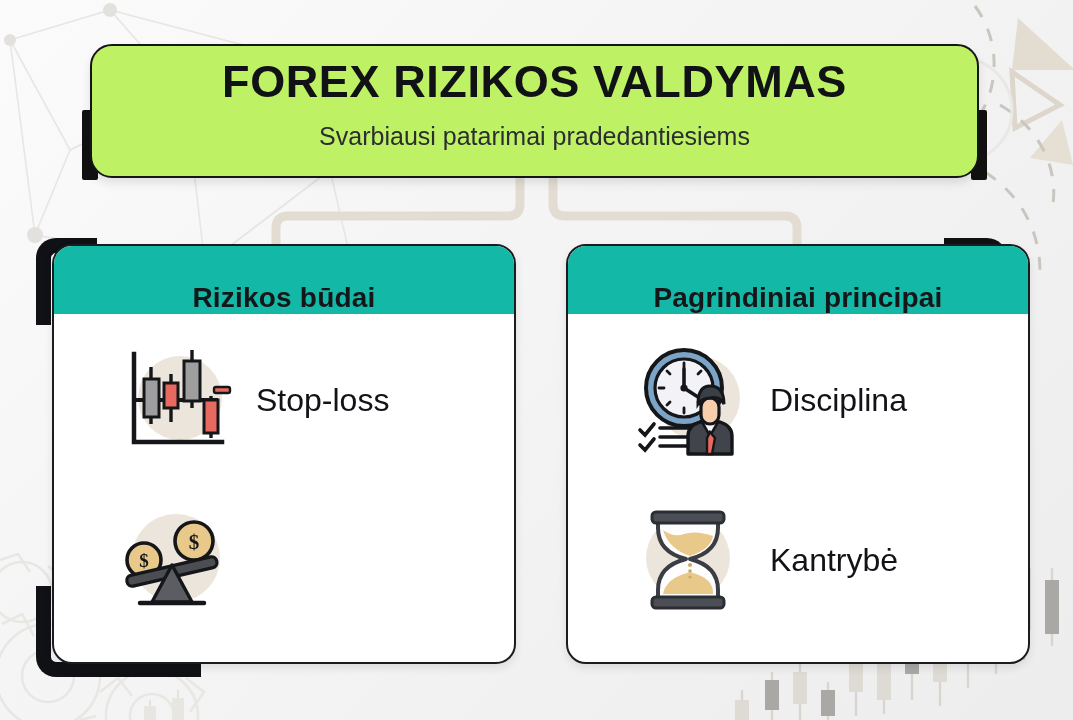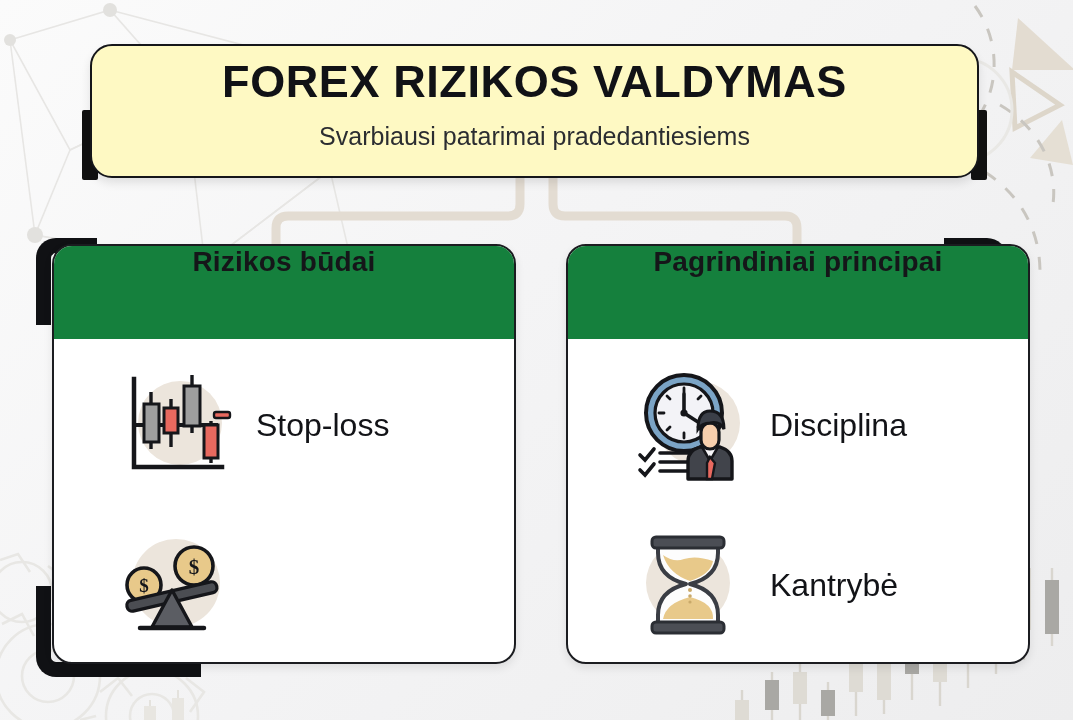--- a/index.html
+++ b/index.html
@@ -45,21 +45,21 @@
     right: -8px;
     top: 66px;
     width: 16px;
     height: 70px;
     background: #111111;
     border-radius: 2px;
   }
   .title-card {
     position: absolute;
     inset: 0;
-    background: #fef9c3;
+    background: #bef264;
     border: 2.5px solid #15161a;
     border-radius: 22px;
     box-shadow: 0 5px 10px rgba(0,0,0,0.10);
     display: flex;
     flex-direction: column;
     align-items: center;
     justify-content: center;
     z-index: 2;
   }
   .main-title {
@@ -99,24 +99,24 @@
     border: 2.5px solid #1b1c20;
     border-radius: 20px;
     overflow: hidden;
     box-shadow: 0 4px 10px rgba(0,0,0,0.09);
     z-index: 3;
   }
   .card-left  { left: 52px; }
   .card-right { left: 566px; }
 
   .card-header {
-    height: 93px;
-    background: #15803d;
+    height: 68px;
+    background: #14b8a6;
     display: flex;
-    align-items: flex-start;
+    align-items: flex-end;
     justify-content: center;
   }
   .card-header-text {
     font-size: 28px;
     font-weight: 700;
     color: #151619;
     letter-spacing: 0.2px;
     text-align: center;
   }
   .card-body {

